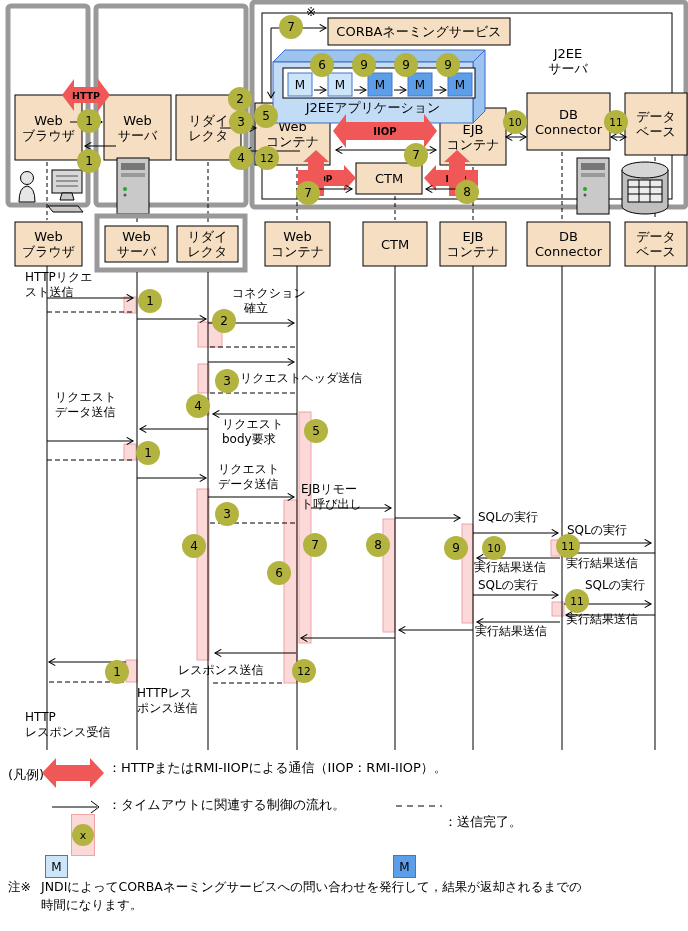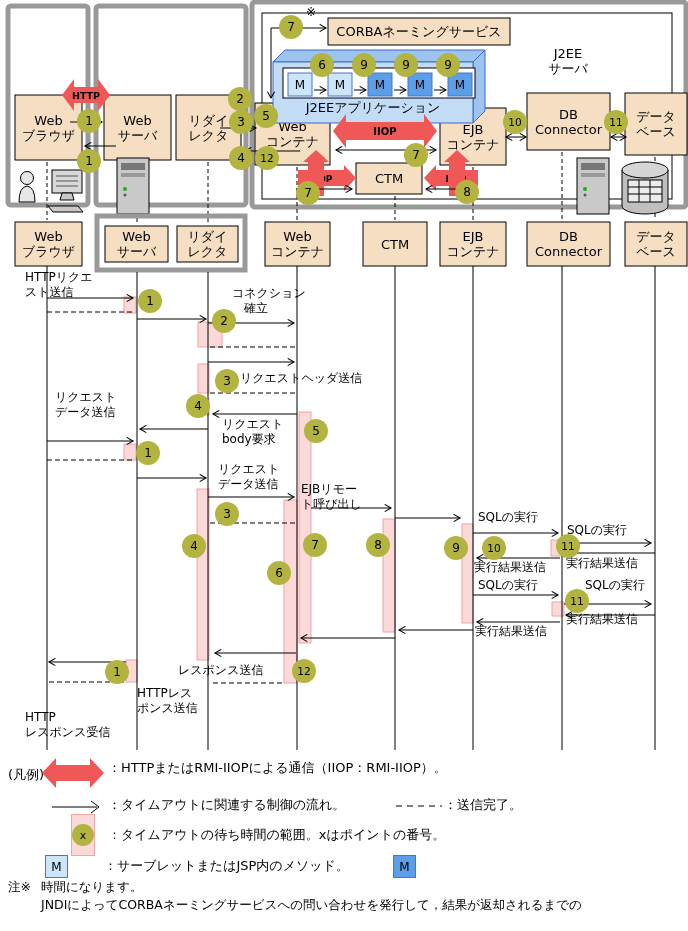--- a/index.html
+++ b/index.html
@@ -489,33 +489,31 @@
 
     <svg class="lg" style="left:52px;top:44px" width="52" height="16">
       <line x1="0" y1="8" x2="45" y2="8" stroke="#000"></line>
       <polyline points="39,2 47,8 39,14" fill="none" stroke="#000"></polyline>
     </svg>
     <span class="lg" style="left:108px;top:41px">：タイムアウトに関連する制御の流れ。</span>
 
     <svg class="lg" style="left:396px;top:46px" width="46" height="10">
       <line x1="0" y1="5" x2="46" y2="5" stroke="#000" stroke-dasharray="6,5"></line>
     </svg>
-    <span class="lg" style="left:444px;top:41px">：送信完了。</span>
+    <span class="lg" style="left:444px;top:58px">：送信完了。</span>
 
     <div class="pink-chip">
       <div class="olive">x</div>
     </div>
-    <span class="lg" style="left:108px;top:71px">：タイムアウトの待ち時間の範囲。xはポイントの番号。</span>
 
     <div class="m-chip m-light" style="left:45px;top:100px">M</div>
-    <span class="lg" style="left:104px;top:102px">：サーブレットまたはJSP内のメソッド。</span>
 
     <div class="m-chip m-dark" style="left:393px;top:100px">M</div>
   </div>
 
   <div class="note">
     <span>注※</span>
     <div>
+      <div>JNDIによってCORBAネーミングサービスへの問い合わせを発行して，結果が返却されるまでの</div>
       <div>時間になります。</div>
-      <div>JNDIによってCORBAネーミングサービスへの問い合わせを発行して，結果が返却されるまでの</div>
     </div>
   </div>
 </div>
 
 </body></html>

